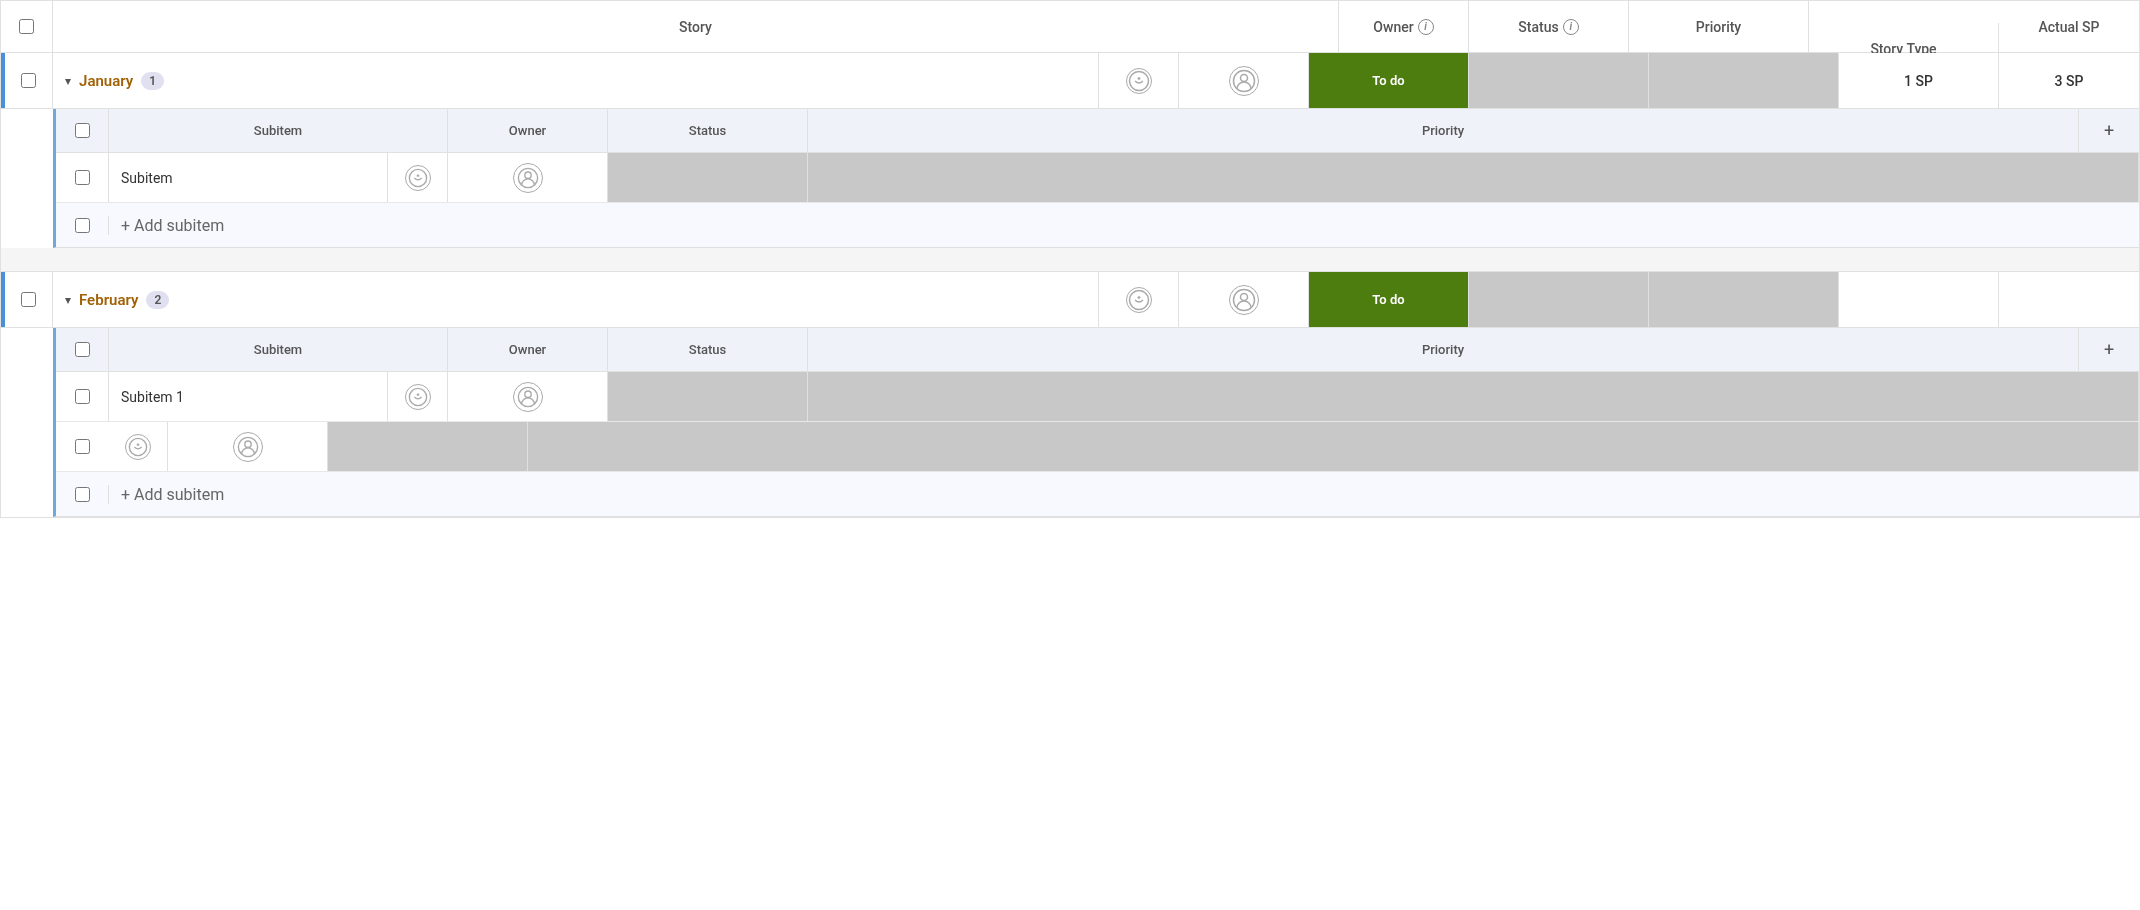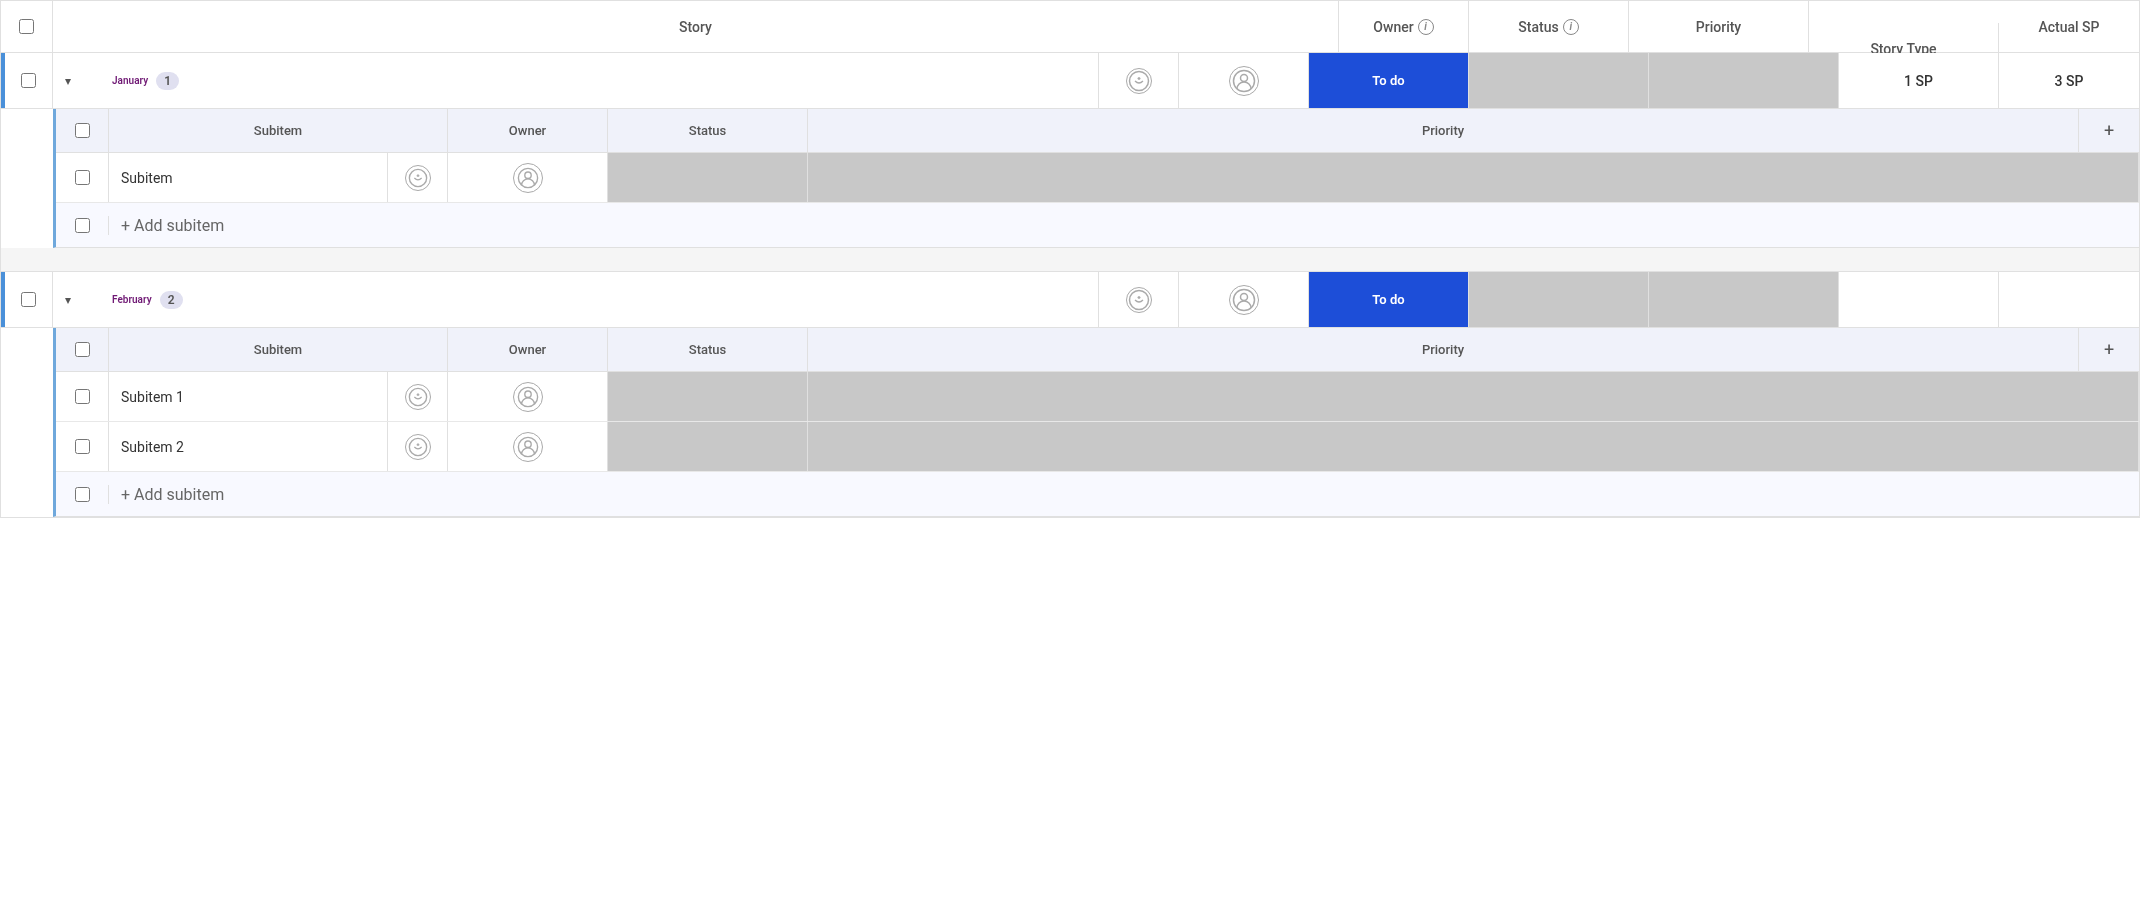--- a/index.html
+++ b/index.html
@@ -198,21 +198,21 @@
     }
 
     .group-row .col-status {
       width: 160px;
       min-width: 160px;
       display: flex;
       align-items: center;
       justify-content: center;
       border-right: 1px solid #e0e0e0;
       height: 100%;
-      background: #1d4ed8;
+      background: #4d7c0f;
     }
 
     .status-text {
       color: #fff;
       font-weight: 600;
       font-size: 13px;
     }
 
     .group-row .col-priority {
       width: 180px;
@@ -256,23 +256,22 @@
     
     .chevron {
       font-size: 12px;
       color: #555;
       cursor: pointer;
     }
 
     
     .group-name {
       font-weight: 600;
-      font-size: 10px;
-      color: #701a75;
-      margin-left: 33px;
+      font-size: 15px;
+      color: #a16207;
     }
 
     
     .badge {
       background: #e0e0f0;
       color: #555;
       border-radius: 10px;
       padding: 2px 8px;
       font-size: 12px;
       font-weight: 600;
@@ -739,23 +738,20 @@
           </div>
         </div>
         <div class="col-status"></div>
         <div class="col-priority"></div>
       </div>
 
       <div class="subitem-row">
         <div class="col-check">
           <input type="checkbox" style="">
         </div>
-        <div class="col-subitem-name">
-          <span>Subitem 2</span>
-        </div>
         <div class="col-comment-btn">
           <div class="add-circle-icon">
             <svg width="20" height="20" viewBox="0 0 22 22" fill="none" xmlns="http://www.w3.org/2000/svg">
               <circle cx="11" cy="11" r="9.5" stroke="#aaa" stroke-width="1.5"></circle>
               <path d="M7 11 Q11 15 15 11" stroke="#aaa" stroke-width="1.3" fill="none"></path>
               <line x1="11" y1="7" x2="11" y2="10" stroke="#aaa" stroke-width="1.3"></line>
               <line x1="9.5" y1="8.5" x2="12.5" y2="8.5" stroke="#aaa" stroke-width="1.3"></line>
             </svg>
           </div>
         </div>

